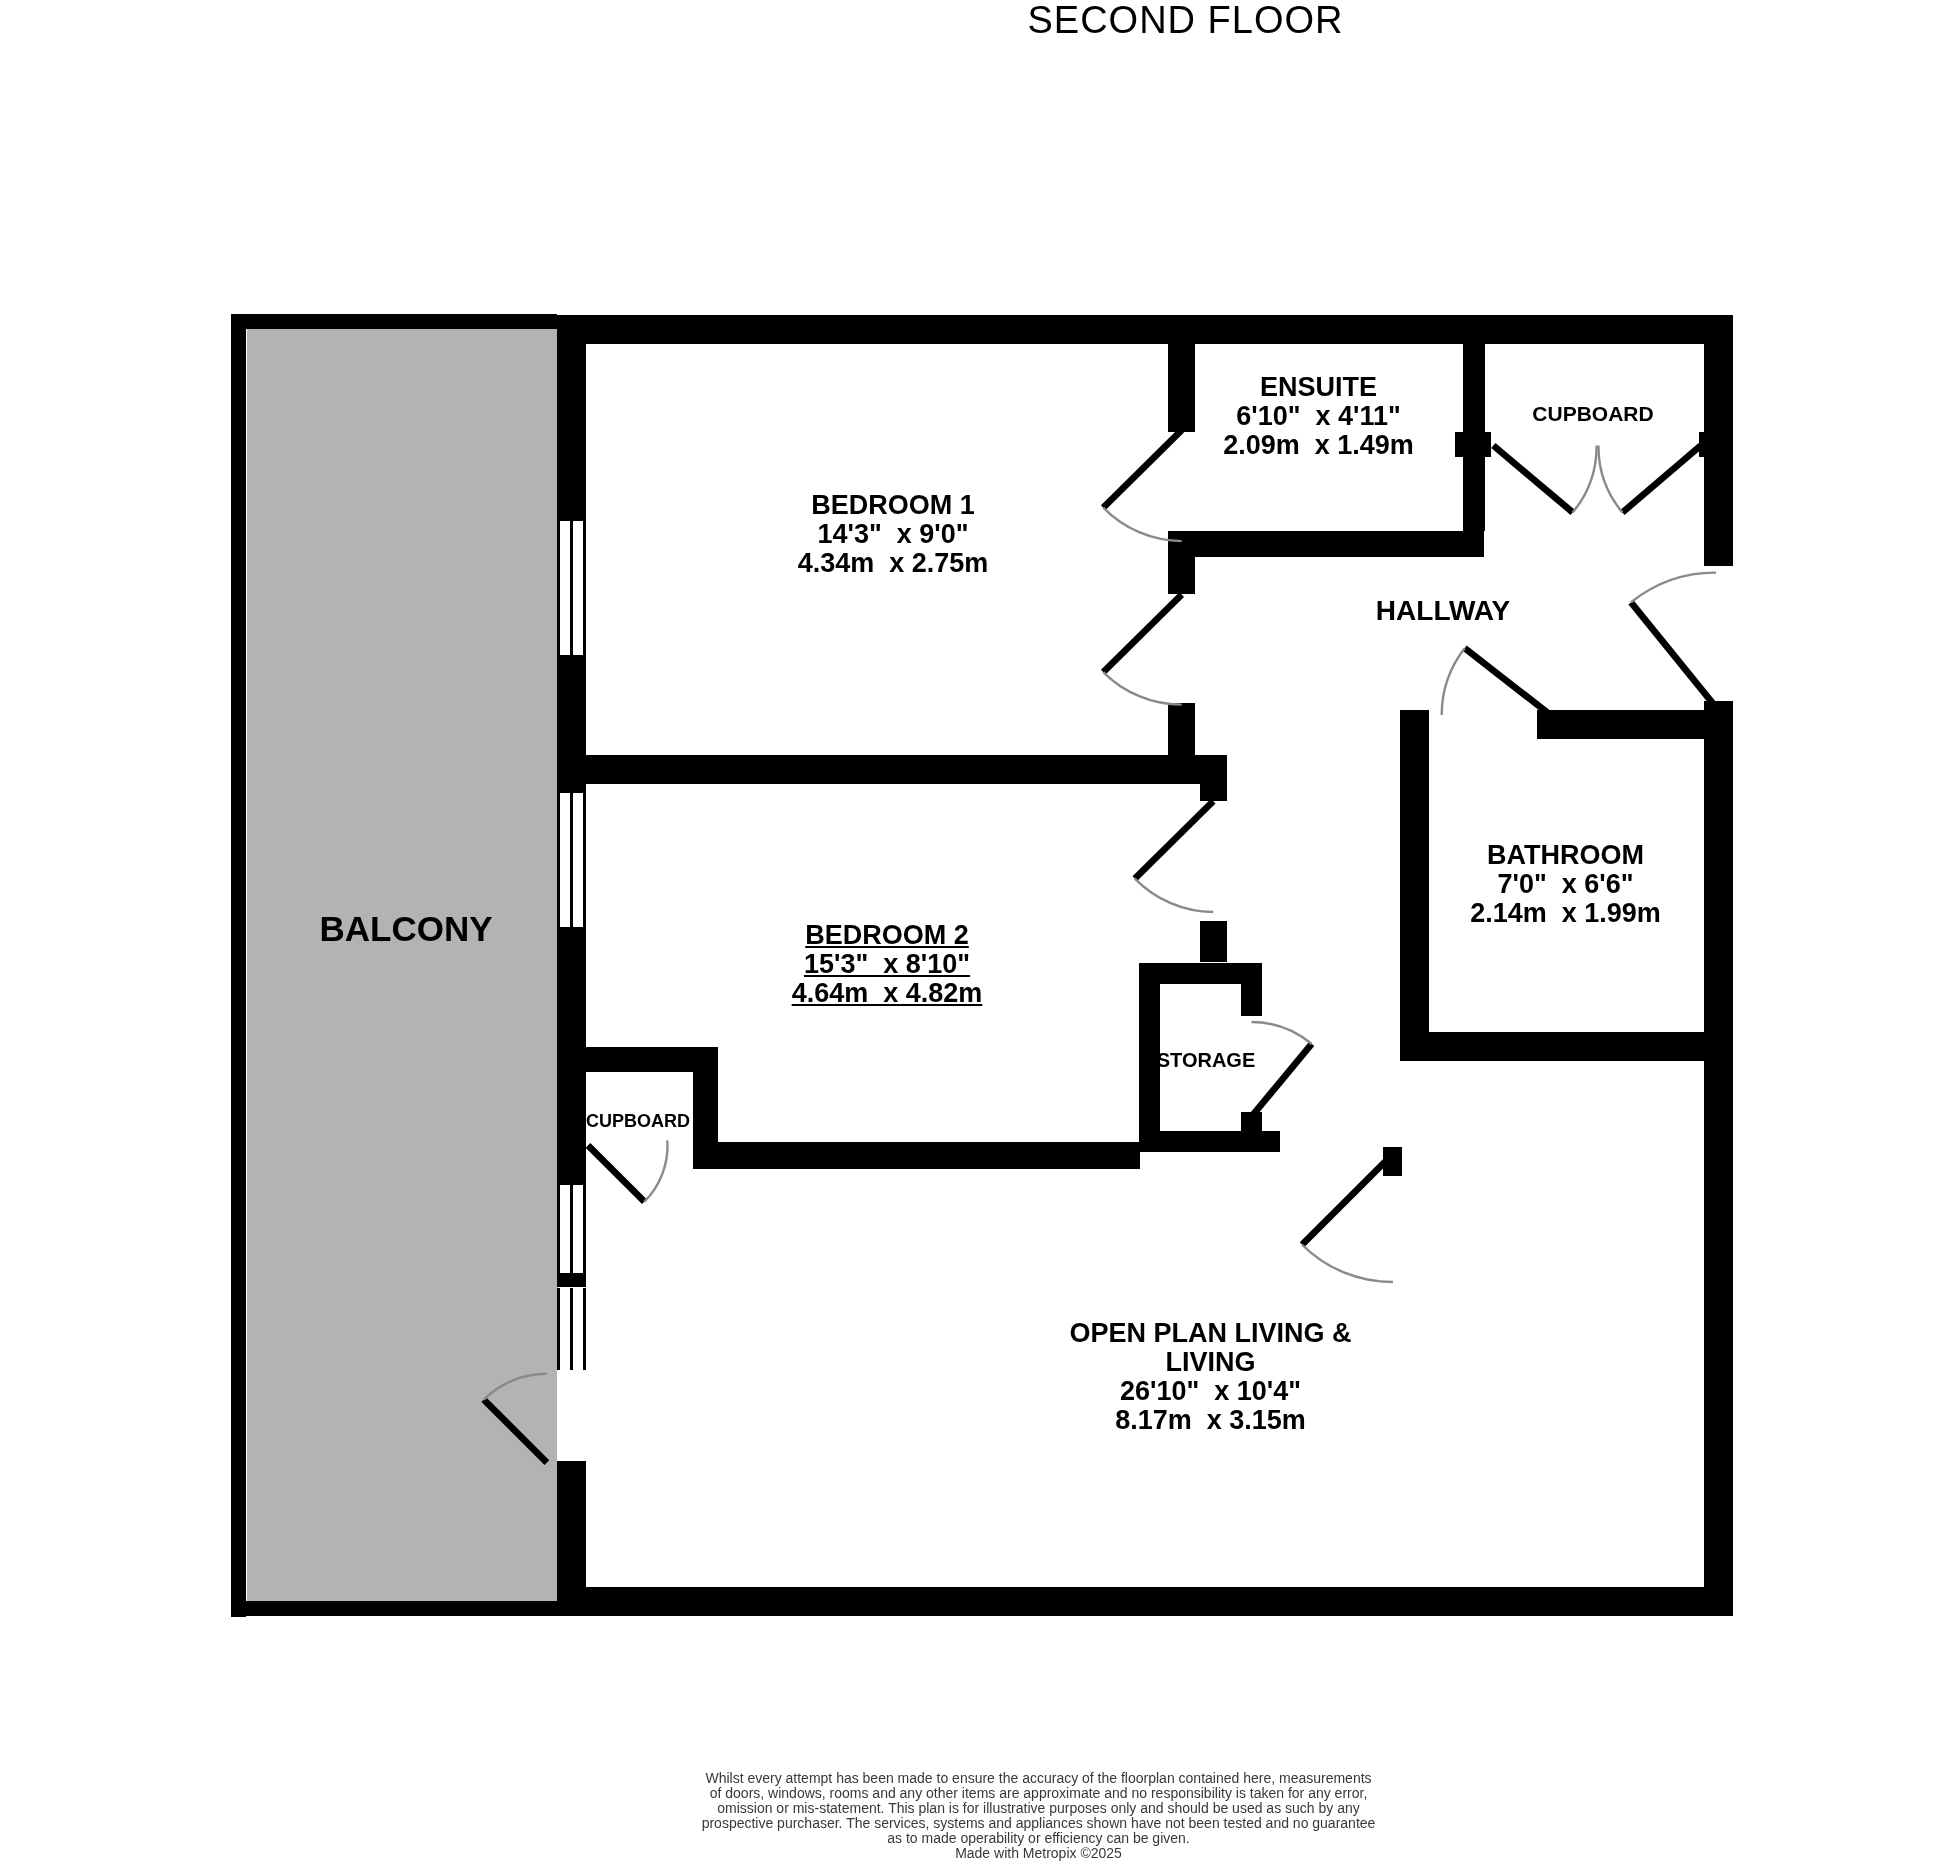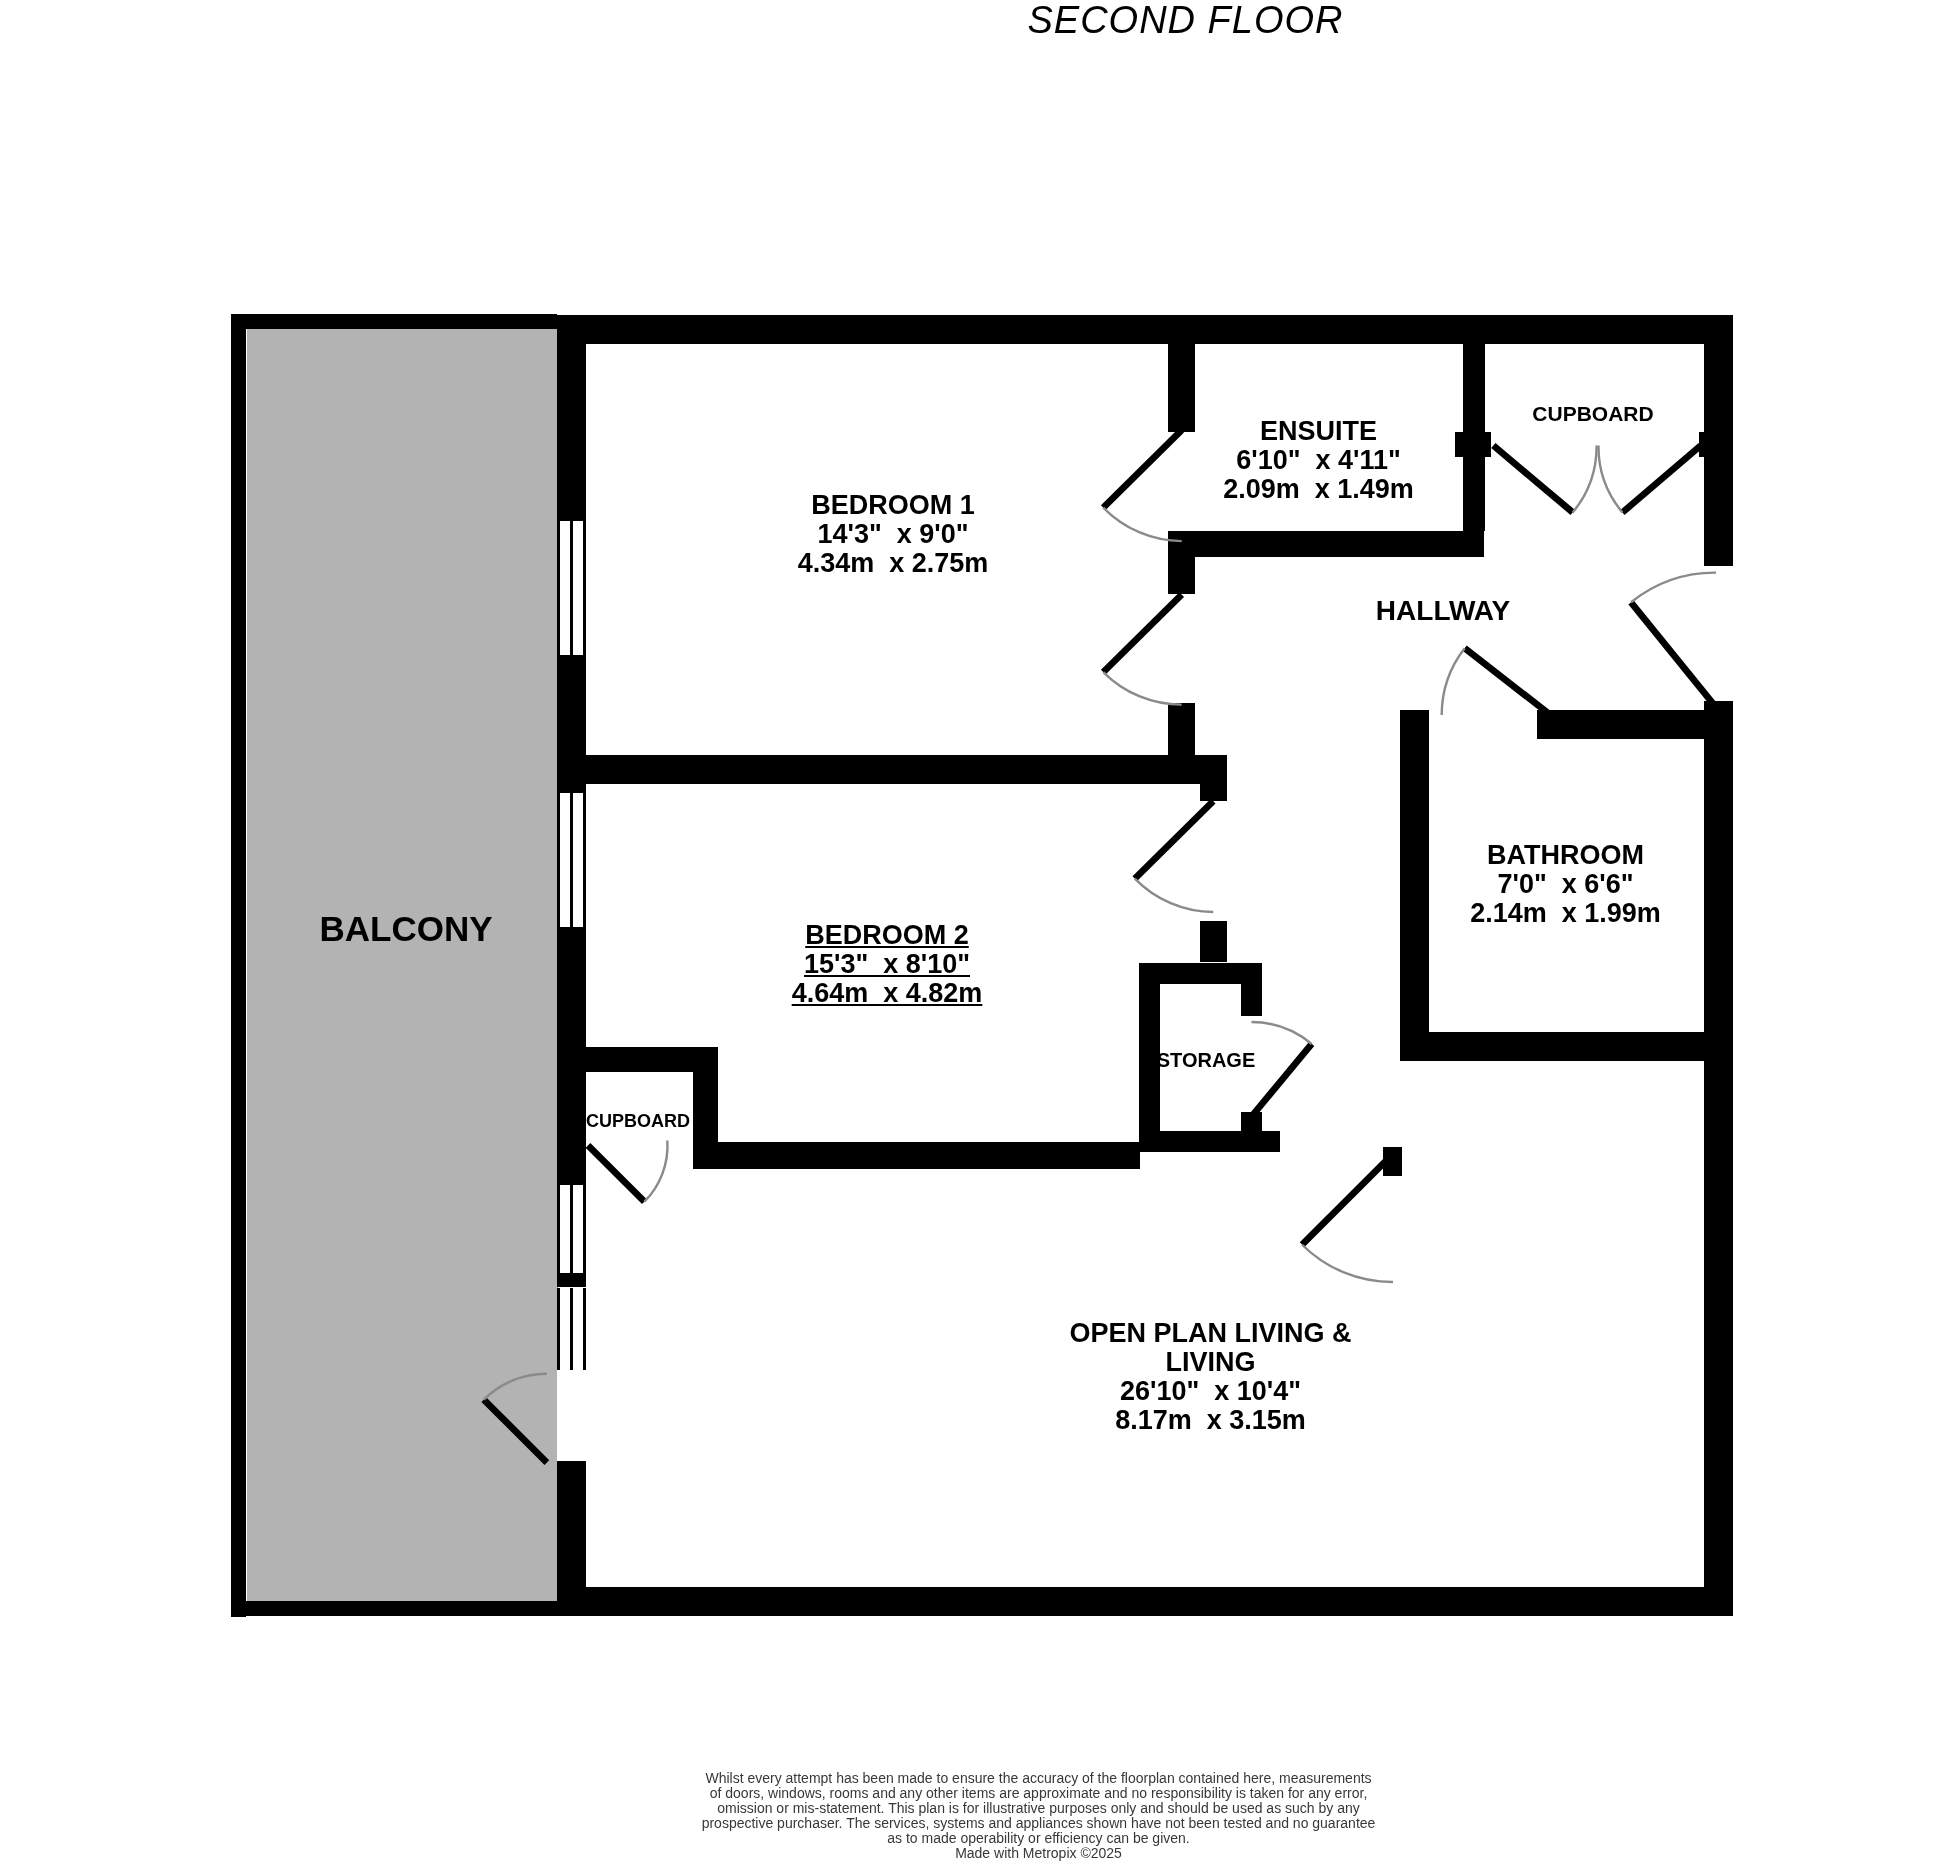--- a/index.html
+++ b/index.html
@@ -6,21 +6,21 @@
   body{font-family:"Liberation Sans", sans-serif;}
   .canvas{position:relative;width:1958px;height:1869px;background:#ffffff;overflow:hidden;}
   .wall{position:absolute;background:#000000;}
   .opening{position:absolute;background:#ffffff;}
   .balcony-fill{position:absolute;background:#b3b3b3;}
   .window{position:absolute;background:#ffffff;border-left:3.8px solid #000;border-right:3.8px solid #000;box-sizing:border-box;}
   .window .mullion{position:absolute;left:50%;top:0;bottom:0;width:3.8px;margin-left:-1.9px;background:#000;}
   .lbl{position:absolute;text-align:center;color:#000;}
   .room-block{font-weight:bold;font-size:27px;line-height:29px;}
   .dim{white-space:pre;}
-  .title{font-size:38px;font-weight:400;letter-spacing:1px;line-height:40px;font-style:italic;}
+  .title{font-size:38px;font-weight:400;letter-spacing:1px;line-height:40px;}
   .balcony-lbl{font-size:35px;font-weight:bold;}
   .hallway-lbl{font-size:28px;font-weight:bold;}
   .small-lbl{font-size:21px;font-weight:bold;}
   .storage-lbl{font-size:20px;font-weight:bold;}
   .footer{position:absolute;left:274px;top:1771px;width:1529px;text-align:center;
           font-size:14px;line-height:15px;color:#383838;}
   svg.doors{position:absolute;left:0;top:0;pointer-events:none;}
   svg.doors line{stroke:#000;stroke-width:7;}
   svg.doors path{stroke:#8a8a8a;stroke-width:2.5;fill:none;}
 </style>
@@ -117,21 +117,21 @@
   </svg>
 
   <div class="lbl balcony-lbl" style="left:258px;top:909px;width:296px;">BALCONY</div>
 
   <div class="lbl room-block" style="left:599px;top:491px;width:588px;">
     <div>BEDROOM 1</div>
     <div class="dim">14'3"  x 9'0"</div>
     <div class="dim">4.34m  x 2.75m</div>
   </div>
 
-  <div class="lbl room-block" style="left:1180px;top:373px;width:277px;margin-top:44px;">
+  <div class="lbl room-block" style="left:1180px;top:373px;width:277px;">
     <div>ENSUITE</div>
     <div class="dim">6'10"  x 4'11"</div>
     <div class="dim">2.09m  x 1.49m</div>
   </div>
 
   <div class="lbl small-lbl" style="left:1484px;top:402px;width:218px;">CUPBOARD</div>
 
   <div class="lbl hallway-lbl" style="left:1333px;top:595px;width:220px;">HALLWAY</div>
 
   <div class="lbl room-block" style="left:1424px;top:841px;width:283px;">

